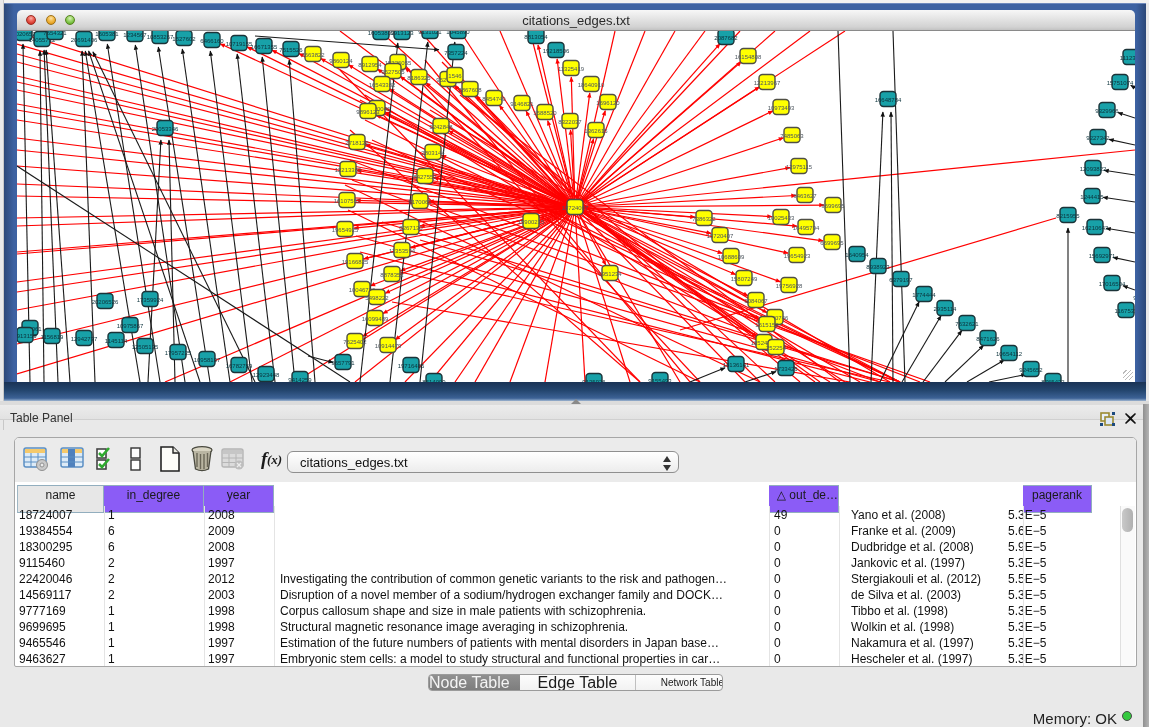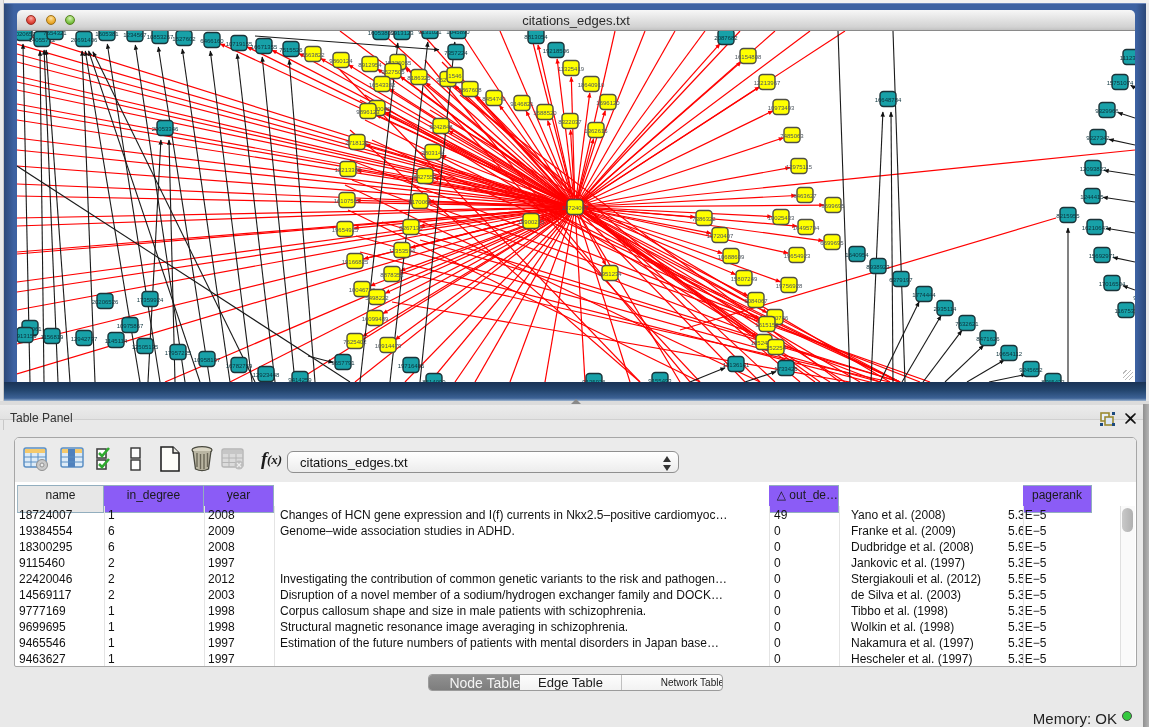--- a/index.html
+++ b/index.html
@@ -568,30 +568,28 @@
     <div class="abs hc hb" style="left:89px;width:100px">in_degree</div>
     <div class="abs hc hb" style="left:189px;width:70px">year</div>
     <div class="abs hc hb" style="left:754px;width:70px;text-align:right;padding-left:4px">△ out_de…</div>
     <div class="abs hc hb" style="left:1008px;width:69px">pagerank</div>
   </div>
 
 <div class="trow" style="top:69px">
       <span class="c1">18724007</span>
       <span class="c2">1</span>
       <span class="c3">2008</span>
-      <span class="c4">Changes of HCN gene expression and I(f) currents in Nkx2.5–positive cardiomyoc…</span>
       <span class="c5">49</span>
       <span class="c6">Yano et al. (2008)</span>
       <span class="c7">5.3E−5</span>
     </div>
     <div class="trow" style="top:85px">
       <span class="c1">19384554</span>
       <span class="c2">6</span>
       <span class="c3">2009</span>
-      <span class="c4">Genome–wide association studies in ADHD.</span>
       <span class="c5">0</span>
       <span class="c6">Franke et al. (2009)</span>
       <span class="c7">5.6E−5</span>
     </div>
     <div class="trow" style="top:101px">
       <span class="c1">18300295</span>
       <span class="c2">6</span>
       <span class="c3">2008</span>
       <span class="c5">0</span>
       <span class="c6">Dudbridge et al. (2008)</span>
@@ -647,34 +645,35 @@
       <span class="c3">1997</span>
       <span class="c4">Estimation of the future numbers of patients with mental disorders in Japan base…</span>
       <span class="c5">0</span>
       <span class="c6">Nakamura et al. (1997)</span>
       <span class="c7">5.3E−5</span>
     </div>
     <div class="trow" style="top:213px">
       <span class="c1">9463627</span>
       <span class="c2">1</span>
       <span class="c3">1997</span>
+      <span class="c4">Embryonic stem cells: a model to study structural and functional properties in car…</span>
       <span class="c5">0</span>
       <span class="c6">Hescheler et al. (1997)</span>
       <span class="c7">5.3E−5</span>
     </div>
 <div class="abs" style="left:89px;top:68px;width:1px;height:162px;background:#e4e4e4"></div>
     <div class="abs" style="left:189px;top:68px;width:1px;height:162px;background:#e4e4e4"></div>
     <div class="abs" style="left:259px;top:68px;width:1px;height:162px;background:#e4e4e4"></div>
     <div class="abs" style="left:754px;top:68px;width:1px;height:162px;background:#e4e4e4"></div>
     <div class="abs" style="left:824px;top:68px;width:1px;height:162px;background:#e4e4e4"></div>
     <div class="abs" style="left:1008px;top:68px;width:1px;height:162px;background:#e4e4e4"></div>
 
   <div class="abs" style="left:1105px;top:68px;width:15px;height:162px;background:#fafafa;border-left:1px solid #e0e0e0"></div>
   <div class="abs" style="left:1107px;top:70px;width:11px;height:24px;background:linear-gradient(90deg,#c9c9c9,#b0b0b0);border-radius:6px"></div>
 </div>
 
 <div class="abs" style="left:428px;top:674px;width:295px;height:17px;border:1px solid #9b9b9b;border-radius:4px;background:linear-gradient(#fdfdfd,#f2f2f2);overflow:hidden">
-  <div class="abs" style="left:0;top:0;width:91px;height:17px;background:linear-gradient(#909090,#7b7b7b);color:#f4f4f4;font-size:14px;text-align:right;line-height:16px">Node Table</div>
-  <div class="abs" style="left:91px;top:0;width:102px;height:17px;color:#1a1a1a;font-size:13px;text-align:center;line-height:16px;border-right:1px solid #c0c0c0">Edge Table</div>
+  <div class="abs" style="left:0;top:0;width:91px;height:17px;background:linear-gradient(#909090,#7b7b7b);color:#f4f4f4;font-size:16px;text-align:left;line-height:16px">Node Table</div>
+  <div class="abs" style="left:91px;top:0;width:116px;height:17px;color:#1a1a1a;font-size:16px;text-align:center;line-height:16px;border-right:1px solid #c0c0c0">Edge Table</div>
   <div class="abs" style="left:183px;top:0;width:112px;height:17px;color:#1a1a1a;font-size:10px;text-align:right;line-height:16px">Network Table</div>
 </div>
 
 <div class="abs" style="left:1020px;top:710px;width:97px;text-align:right;font-size:15px;color:#222">Memory: OK</div>
 <div class="abs" style="left:1122px;top:711px;width:10px;height:10px;border-radius:50%;background:#35c93f;border:1px solid #4a4a4a"></div>
 </body></html>

